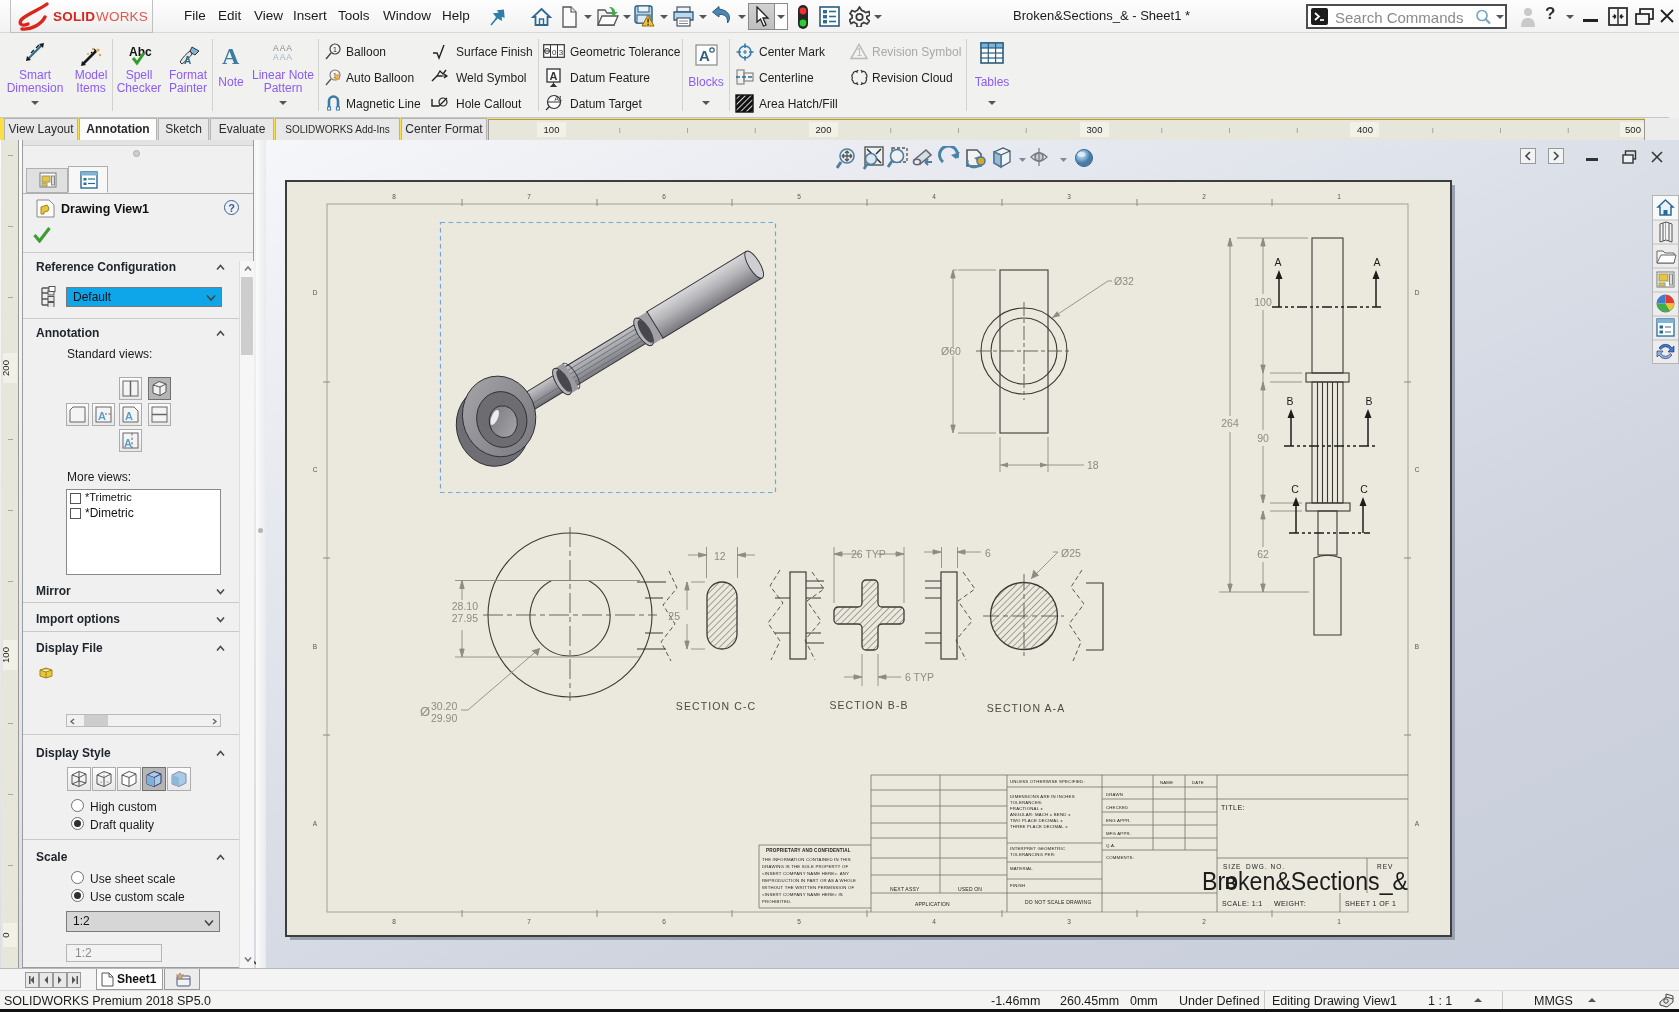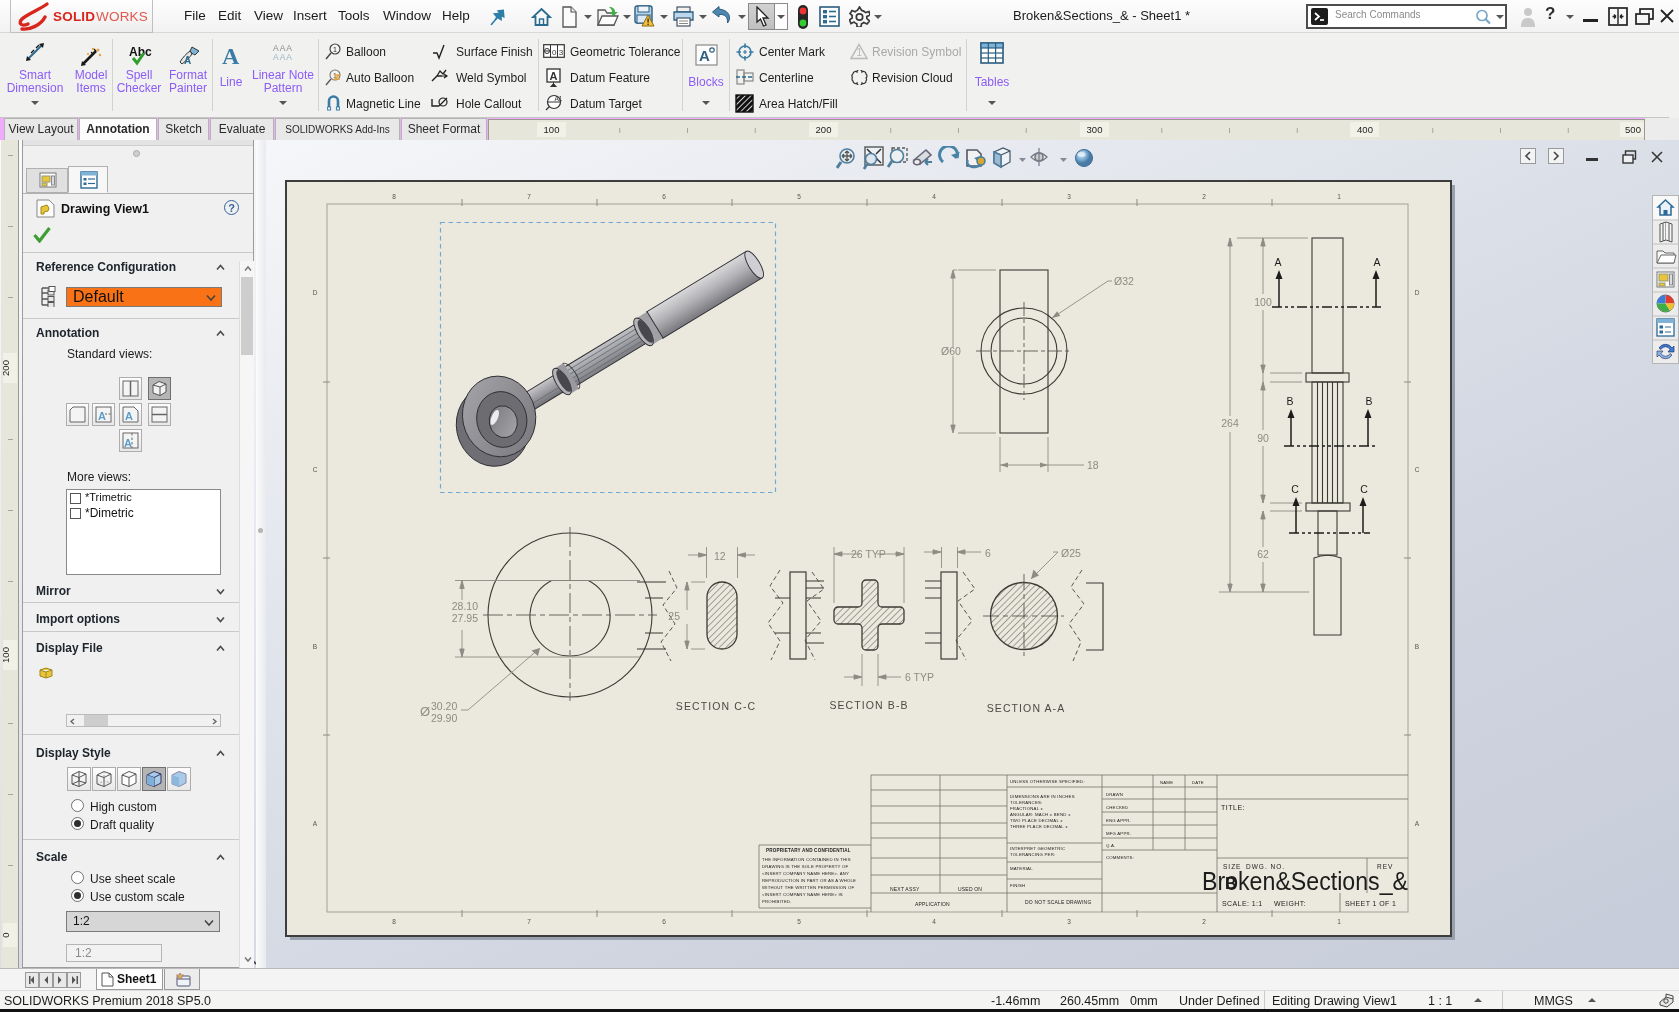--- a/index.html
+++ b/index.html
@@ -98,21 +98,21 @@
       <path d="M10.5 1 L12.5 4.3 A7 7 0 0 1 16.5 6.5 L20 5.5 L21 9 L17.8 10.5 A7 7 0 0 1 17.8 12.5 L20.5 15 L18 18 L14.8 16.5 A7 7 0 0 1 12.5 17.8 L12 21 L8 21 L7.8 17.8 A7 7 0 0 1 5 16 L2 17.5 L0.5 14 L3.2 12 A7 7 0 0 1 3.2 9.5 L1 7.5 L3 4.5 L6 5.8 A7 7 0 0 1 8.5 4.2 Z" fill="none" stroke="#3a3a3a" stroke-width="1.7"></path>
       <circle cx="10.5" cy="11" r="3.2" fill="none" stroke="#3a3a3a" stroke-width="1.7"></circle>
     </svg>
   <div class="caret" style="left:874px;top:15px"></div>
   <div class="abs" style="left:1013px;top:8px;width:400px;font-size:13px;color:#1b1b1b">Broken&amp;Sections_&amp; - Sheet1 *</div>
   <div class="abs" style="left:1306px;top:4px;width:201px;height:25px;background:#fff;border:2px solid #4d4d4d">
     <div class="abs" style="left:3px;top:2px;width:17px;height:17px;background:#1c1c1c;border-radius:2px"><svg width="17" height="17" viewBox="0 0 17 17">
           <path d="M4 5 L8 8.5 L4 12" fill="none" stroke="#fff" stroke-width="1.7"></path>
           <line x1="9" y1="12" x2="13" y2="12" stroke="#fff" stroke-width="1.7"></line>
         </svg></div>
-    <div class="abs" style="left:27px;top:3px;font-size:10px;color:#8a8a8a">Search Commands</div>
+    <div class="abs" style="left:27px;top:3px;font-size:15px;color:#8a8a8a">Search Commands</div>
     <svg class="abs" style="left:166px;top:2px" width="18" height="18" viewBox="0 0 18 18">
         <circle cx="8" cy="7.5" r="5" fill="none" stroke="#7ba7c7" stroke-width="1.7"></circle>
         <line x1="11.5" y1="11" x2="16" y2="15.5" stroke="#7ba7c7" stroke-width="2.2"></line>
       </svg>
   </div>
   <div class="caret" style="left:1496px;top:15px"></div>
   <svg class="abs" style="left:1518px;top:6px" width="20" height="22" viewBox="0 0 20 22">
       <circle cx="10" cy="6" r="4" fill="#c9c9c9"></circle>
       <path d="M3 21 C3 14 6 12 10 12 C14 12 17 14 17 21 Z" fill="#c9c9c9"></path>
     </svg>
@@ -166,21 +166,21 @@
       <path d="M14 2 L21 6 L17 10 C15 9 13 8 12 6 Z" fill="#7db4d8" stroke="#333" stroke-width="1"></path>
       <path d="M12 6 C8 9 5 12 2 17 L4 19 C9 15 12 12 14 9 Z" fill="#e6e6e6" stroke="#333" stroke-width="1"></path>
       <text x="6" y="19" font-size="10" font-weight="bold" fill="#2b6b8f">A</text>
     </svg>
   <div class="bigbtn" style="left:158px;width:60px">Format<br>Painter</div>
   <div class="sep" style="left:212px"></div>
 
   <svg class="abs" style="left:220px;top:10px" width="24" height="24" viewBox="0 0 24 24">
       <text x="2" y="21" font-size="24" font-weight="bold" fill="#3a7ca5" font-family="Liberation Serif">A</text>
     </svg>
-  <div class="bigbtn" style="left:206px;width:50px;top:43px">Line</div>
+  <div class="bigbtn" style="left:206px;width:50px;top:43px">Note</div>
 
   <svg class="abs" style="left:272px;top:10px" width="24" height="18" viewBox="0 0 24 18">
       <text x="1" y="8" font-size="8.5" fill="#8a8a8a" letter-spacing="1">AAA</text>
       <text x="1" y="17" font-size="8.5" fill="#9ab4c4" letter-spacing="1">AAA</text>
     </svg>
   <div class="bigbtn" style="left:251px;width:64px">Linear Note<br>Pattern</div>
   <div class="caret" style="left:279px;top:68px"></div>
   <div class="sep" style="left:318px"></div>
 
   <svg class="abs" style="left:325px;top:10px" width="17" height="17" viewBox="0 0 17 17">
@@ -293,27 +293,27 @@
       <rect x="1" y="1" width="22" height="5" fill="#7fb2d4" stroke="#2b5d80" stroke-width="1.2"></rect>
       <line x1="8.3" y1="1" x2="8.3" y2="21" stroke="#2b5d80" stroke-width="1.2"></line>
       <line x1="15.6" y1="1" x2="15.6" y2="21" stroke="#2b5d80" stroke-width="1.2"></line>
       <line x1="1" y1="11" x2="23" y2="11" stroke="#2b5d80" stroke-width="1.2"></line>
       <line x1="1" y1="16" x2="23" y2="16" stroke="#2b5d80" stroke-width="1.2"></line>
     </svg>
   <div class="bigbtn" style="left:968px;width:48px;top:43px">Tables</div>
   <div class="caret" style="left:988px;top:68px"></div>
 </div>
 
-<div class="abs" style="left:0;top:117px;width:1669px;height:23px;background:#f0abfc;border-top:1px solid #c6c6c6">
+<div class="abs" style="left:0;top:117px;width:1669px;height:23px;background:#fde047;border-top:1px solid #c6c6c6">
   <div class="tab" style="left:4px;width:74px">View Layout</div>
   <div class="tab" style="left:79px;width:78px;background:#fcfcfc;font-weight:bold">Annotation</div>
   <div class="tab" style="left:158px;width:51px">Sketch</div>
   <div class="tab" style="left:210px;width:64px">Evaluate</div>
   <div class="tab" style="left:275px;width:125px;font-size:10px">SOLIDWORKS Add-Ins</div>
-  <div class="tab" style="left:401px;width:86px">Sheet Format</div>
+  <div class="tab" style="left:401px;width:86px">Center Format</div>
   <div class="abs" style="left:1645px;top:0;width:34px;height:23px;background:#ececec"></div>
     <div class="abs" id="hruler" style="left:488px;top:1px;width:1157px;height:22px;background:#e7e6da;border:1px solid #9a9a92"><svg width="1155" height="20" viewBox="0 0 1155 20" font-family="Liberation Sans,sans-serif">
         <defs>
           <pattern id="htick" width="67.75" height="20" patternUnits="userSpaceOnUse" x="62.5">
             <line x1="0" y1="8" x2="0" y2="13" stroke="#666" stroke-width="1"></line>
           </pattern>
         </defs>
         <rect width="1155" height="20" fill="url(#htick)"></rect>
         <g font-size="9.5" fill="#222" text-anchor="middle">
           <g fill="#f2f1e7">
@@ -835,21 +835,21 @@
     <svg class="chev" style="left:193px;top:123px" viewBox="0 0 9 9">
         <path d="M1 6.5 L4.5 2.5 L8 6.5" fill="none" stroke="#4a4a4a" stroke-width="1.6"></path>
       </svg>
     <svg class="abs" style="left:15px;top:146px" width="18" height="21" viewBox="0 0 18 21">
         <path d="M4 2 H12 M4 2 V19 M4 7 H10 M4 13 H10 M4 19 H10" stroke="#555" fill="none" stroke-width="1.3"></path>
         <rect x="10" y="4" width="6" height="5" fill="#e6e6e6" stroke="#555"></rect>
         <rect x="10" y="10.5" width="6" height="5" fill="#e6e6e6" stroke="#555"></rect>
         <rect x="10" y="16.5" width="6" height="5" fill="#e6e6e6" stroke="#555"></rect>
         <rect x="11" y="0.5" width="6" height="5" fill="#fff" stroke="#555"></rect>
       </svg>
-    <div class="abs" style="left:43px;top:147px;width:156px;height:20px;background:#f97316;border:1px solid #7a7a7a;font-size:16px;color:#111;line-height:18px;padding-left:6px">Default<svg class="abs" style="right:5px;top:6px" width="10" height="8" viewBox="0 0 10 8">
+    <div class="abs" style="left:43px;top:147px;width:156px;height:20px;background:#0ea5e9;border:1px solid #7a7a7a;font-size:12px;color:#111;line-height:18px;padding-left:6px">Default<svg class="abs" style="right:5px;top:6px" width="10" height="8" viewBox="0 0 10 8">
           <path d="M1 1.5 L5 6 L9 1.5" fill="none" stroke="#444" stroke-width="1.5"></path>
         </svg></div>
     <div class="abs" style="left:0;top:178px;width:230px;height:1px;background:#c9c9c9"></div>
     <div class="pmhead" style="top:186px">Annotation</div>
     <svg class="chev" style="left:193px;top:189px" viewBox="0 0 9 9">
         <path d="M1 6.5 L4.5 2.5 L8 6.5" fill="none" stroke="#4a4a4a" stroke-width="1.6"></path>
       </svg>
     <div class="rlab" style="left:44px;top:207px">Standard views:</div>
 
     <div class="abs" style="left:96px;top:237px;width:23px;height:23px;border:1px solid #adadad;background:linear-gradient(#fdfdfd,#e8e8e8)"><svg width="21" height="21" viewBox="0 0 21 21">

